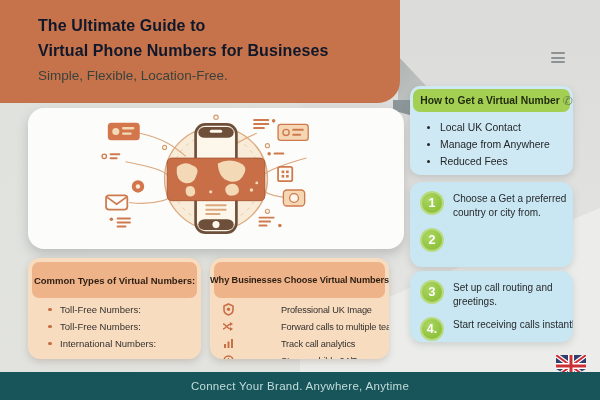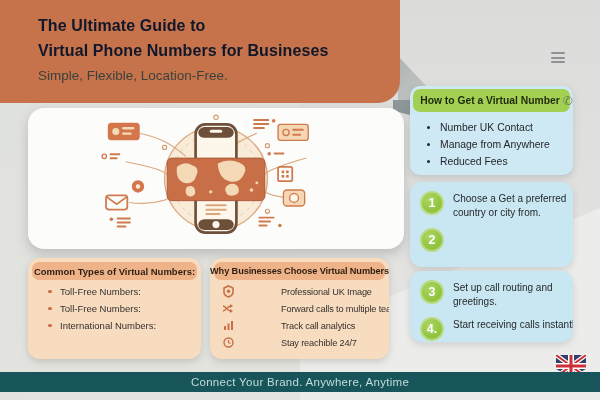--- a/index.html
+++ b/index.html
@@ -55,32 +55,32 @@
     border:2px solid #bada7f;box-sizing:border-box;color:#ffffff;font-weight:bold;font-size:12.5px;
     display:flex;align-items:center;justify-content:center;}
   .step-text{margin-left:9px;font-size:10px;color:#26292b;line-height:13.5px;padding-top:1px;}
   .nowrap{white-space:nowrap;}
 
   
   .peach{position:absolute;top:258px;background:#f8dcc0;border-radius:12px;
     box-shadow:0 3px 7px rgba(120,100,85,.25);overflow:hidden;}
   .peach-1{left:28px;width:173px;height:101px;}
   .peach-2{left:210px;width:179px;height:101px;}
-  .peach-pill{margin:4px 4px 3px 4px;height:18px;background:#efb389;border-radius:7px;
+  .peach-pill{margin:4px 4px 3px 4px;height:36px;background:#efb389;border-radius:7px;
     display:flex;align-items:center;justify-content:center;font-weight:bold;color:#2c1e12;white-space:nowrap;}
   .peach-1 .peach-pill{font-size:9.5px;}
   .peach-2 .peach-pill{font-size:9.2px;letter-spacing:-.1px;}
   .peach-item{display:flex;align-items:center;height:17px;color:#33302d;}
   .peach-1 .peach-item{font-size:9.5px;margin-left:12px;}
   .peach-2 .peach-item{font-size:9.2px;margin-left:8px;white-space:nowrap;letter-spacing:-.15px;gap:43px;}
   .icon-cell{flex:0 0 20px;display:flex;align-items:center;justify-content:center;}
   .dot-bullet{width:3.5px;height:3.5px;border-radius:50%;background:#c96f45;}
 
   
-  .footer{position:absolute;left:0;top:372px;width:600px;height:20px;background:#17555a;
+  .footer{position:absolute;left:0;top:372px;width:600px;height:28px;background:#17555a;
     display:flex;align-items:center;justify-content:center;font-size:11.5px;color:#c3dcdc;letter-spacing:.3px;text-align:center;}
 
   
   .flag{position:absolute;left:556px;top:355px;}
 </style>
 </head>
 <body>
 
 <div class="stage">
 
@@ -207,21 +207,21 @@
       </g>
     </svg>
   </div>
 
   <div class="howto">
     <div class="howto-pill">
       <span>How to Get a Virtual Number</span>
       <span class="phone-glyph">✆</span>
     </div>
     <ul class="howto-list">
-      <li>Number UK Contact</li>
+      <li>Local UK Contact</li>
       <li>Manage from Anywhere</li>
       <li>Reduced Fees</li>
     </ul>
   </div>
 
   <div class="steps-card steps-a">
     <div class="step-row">
       <div class="step-circle">1</div>
       <div class="step-text">Choose a Get a preferred country or city from.</div>
     </div>

